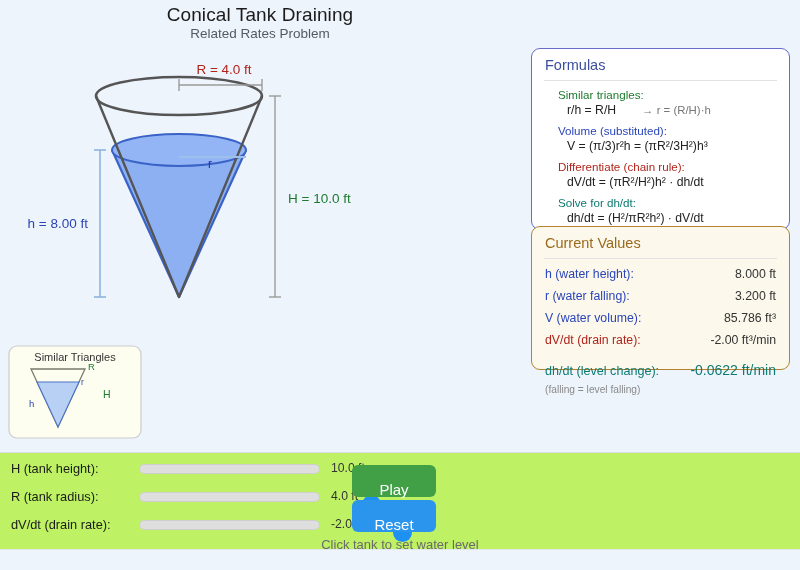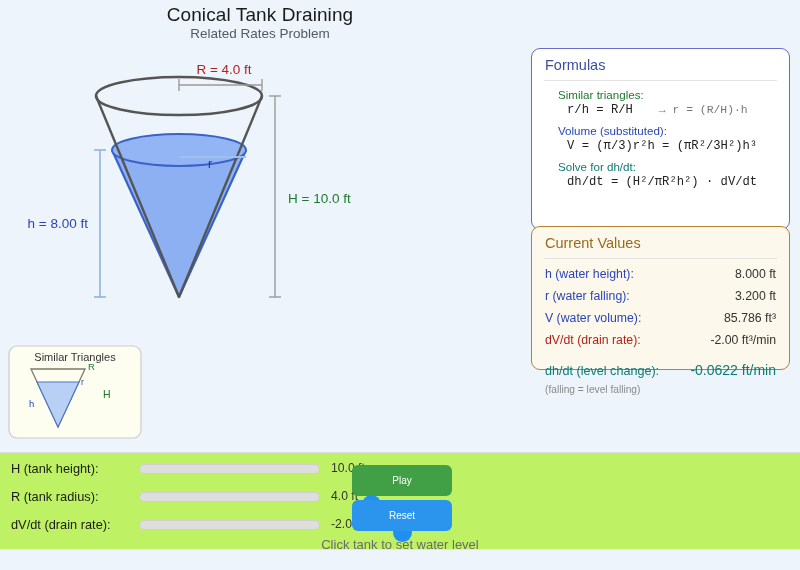--- a/index.html
+++ b/index.html
@@ -86,21 +86,20 @@
   .f-head {
     font-size: 11.6px;
     line-height: 15px;
   }
   .f-body {
     font-size: 12.2px;
     line-height: 16px;
     color: #222;
     padding-left: 9px;
     white-space: nowrap;
-    font-family: Liberation Mono, monospace;
   }
   .f-body .f-arrow {
     color: #777;
     padding-left: 26px;
     font-size: 11.4px;
   }
   .c-green  { color: #1d7a2e; }
   .c-blue   { color: #2a45b8; }
   .c-red    { color: #b0241c; }
   .c-teal   { color: #0e7a72; }
@@ -173,28 +172,28 @@
     position: absolute;
     left: 331px; top: 4px;
     font-size: 12.2px;
     color: #333;
     white-space: nowrap;
   }
 
   .btn {
     position: absolute;
     left: 352px;
-    width: 100px; height: 31px;
+    width: 84px; height: 31px;
     border: none;
     border-radius: 6px;
     color: #ffffff;
-    font-size: 10px;
+    font-size: 15px;
     font-family: "Liberation Sans", sans-serif;
     cursor: pointer;
-    padding: 8px;
+    padding: 16px;
   }
   #play-button  { top: 12px; background: #41a045; }
   #reset-button { top: 47px; background: #2b95ee; }
 
   #hint {
     position: absolute;
     left: 0; top: 84px;
     width: 800px;
     text-align: center;
     font-size: 13px;
@@ -273,20 +272,24 @@
         <div class="f-body">
           <span>r/h = R/H</span><span class="f-arrow">→ r = (R/H)·h</span>
         </div>
       </div>
 
       <div class="formula-group">
         <div class="f-head c-blue">Volume (substituted):</div>
         <div class="f-body">V = (π/3)r²h = (πR²/3H²)h³</div>
       </div>
 
+      <div class="formula-group">
+        <div class="f-head c-red">Differentiate (chain rule):</div>
+        <div class="f-body">dV/dt = (πR²/H²)h² · dh/dt</div>
+      </div>
 
       <div class="formula-group">
         <div class="f-head c-teal">Solve for dh/dt:</div>
         <div class="f-body">dh/dt = (H²/πR²h²) · dV/dt</div>
       </div>
     </div>
   </div>
 
   <div class="panel" id="values-panel">
     <div class="panel-title" id="values-title">Current Values</div>

